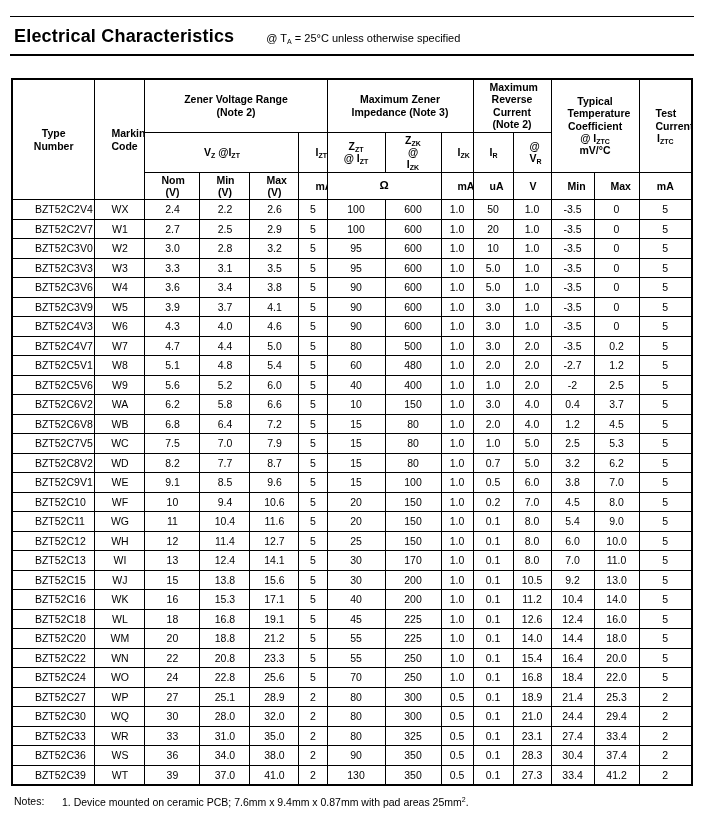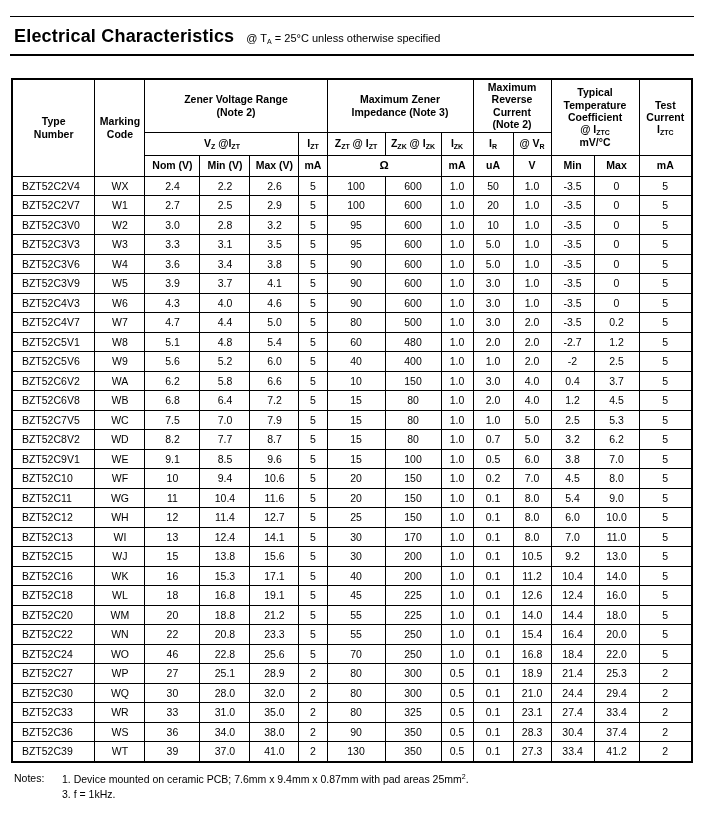--- a/index.html
+++ b/index.html
@@ -5,48 +5,48 @@
   * { box-sizing: border-box; }
   html, body { margin: 0; padding: 0; }
   body {
     width: 704px; height: 814px;
     background: #ffffff; color: #000000;
     font-family: "Liberation Sans", sans-serif;
     overflow: hidden;
   }
   .page { padding: 0 10px; }
   .rule-top { margin-top: 16px; border-top: 1.5px solid #000; }
-  .title-row { display: flex; align-items: baseline; gap: 12px; padding: 9px 4px 7px 4px; text-align: right; }
+  .title-row { display: flex; align-items: baseline; gap: 32px; padding: 9px 4px 7px 4px; text-align: right; }
   .title { font-size: 18px; font-weight: bold; letter-spacing: 0.2px; }
   .subtitle { font-size: 11px; }
   .rule-bottom { border-top: 2px solid #000; }
 
   table.ec {
     border-collapse: collapse; table-layout: fixed;
     width: 680px; margin: 22px auto 0 auto;
     border: 2px solid #000;
   }
   .ec th, .ec td {
     border: 1px solid #000;
     text-align: center; vertical-align: middle;
     padding: 0; overflow: hidden;
   }
   .ec th {
     font-size: 10.5px; font-weight: bold;
     white-space: pre-line; line-height: 1.18;
-    padding: 1px 4px;
+    padding: 1px 16px;
   }
   .ec th.h1 { height: 50px; }
   .ec th.h2 { height: 23px; }
   .ec th.h3 { height: 21px; }
   .ec td {
     font-size: 10.5px; height: 18.5px; line-height: 18.5px;
     white-space: nowrap;
   }
-  .ec td.col-type { text-align: left; padding-left: 9px; }
+  .ec td.col-type { text-align: left; padding-left: 22px; }
   .ec .ohm { font-size: 11.5px; }
   sub { font-size: 7px; vertical-align: -2px; line-height: 0; }
   sup { font-size: 7px; vertical-align: 4px; line-height: 0; }
 
   .notes { display: flex; margin: 9px 4px 0 4px; font-size: 10.5px; }
   .notes-label { width: 48px; flex: none; }
   .notes-items { line-height: 1.5; }
 </style>
 </head>
 <body>
@@ -506,21 +506,21 @@
     <td>1.0</td>
     <td>0.1</td>
     <td>15.4</td>
     <td>16.4</td>
     <td>20.0</td>
     <td>5</td>
   </tr>
         <tr>
     <td class="col-type">BZT52C24</td>
     <td>WO</td>
-    <td>46</td>
+    <td>24</td>
     <td>22.8</td>
     <td>25.6</td>
     <td>5</td>
     <td>70</td>
     <td>250</td>
     <td>1.0</td>
     <td>0.1</td>
     <td>16.8</td>
     <td>18.4</td>
     <td>22.0</td>

